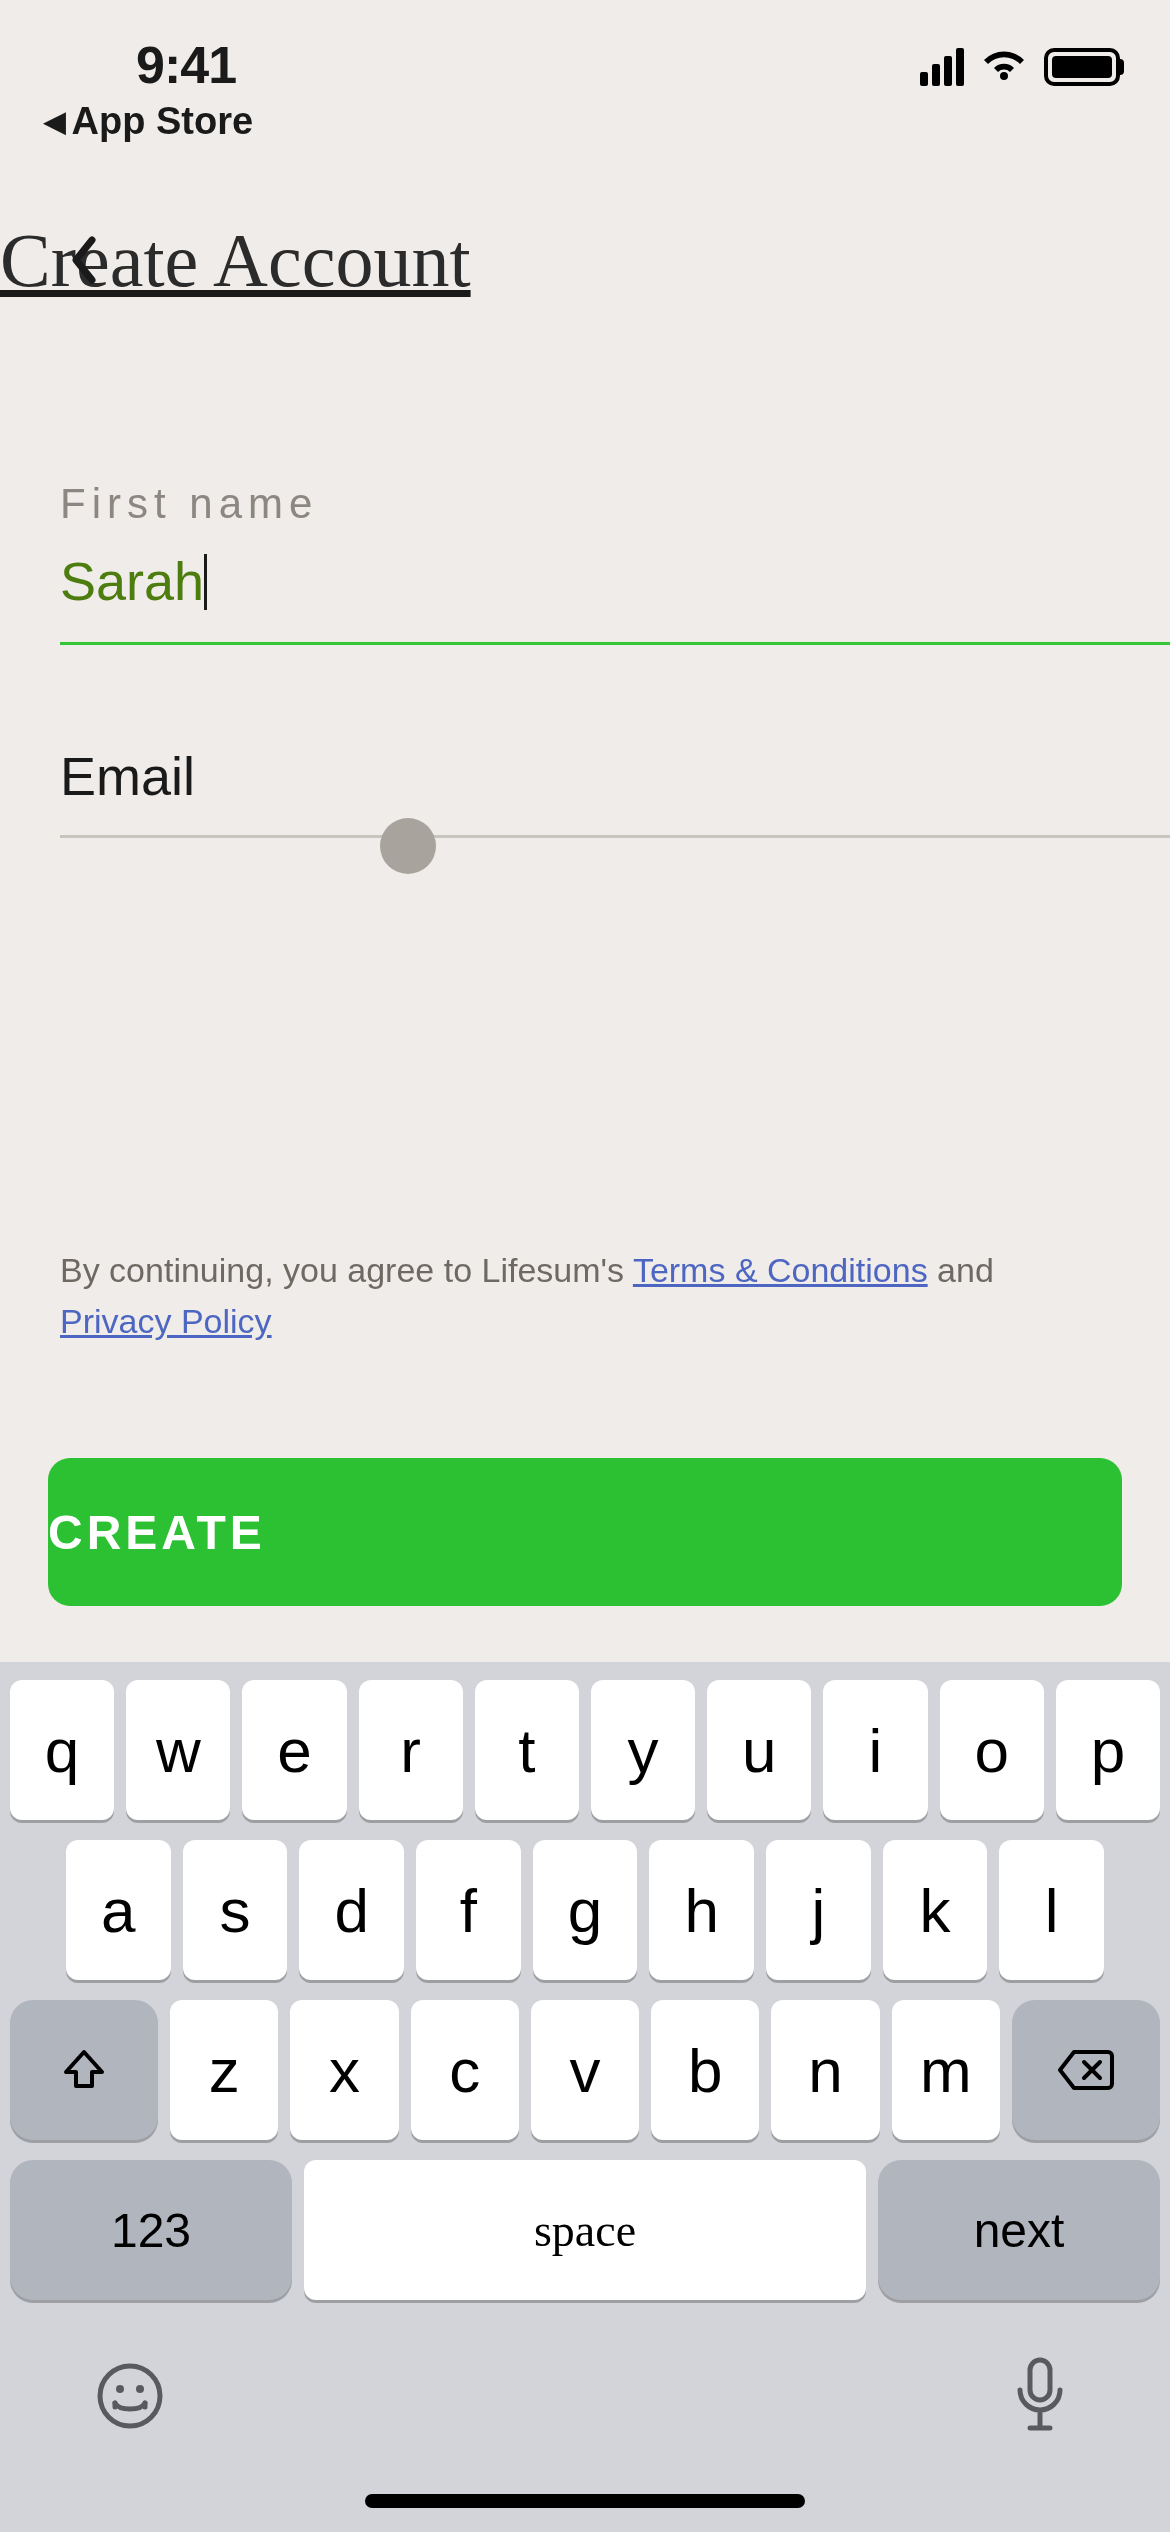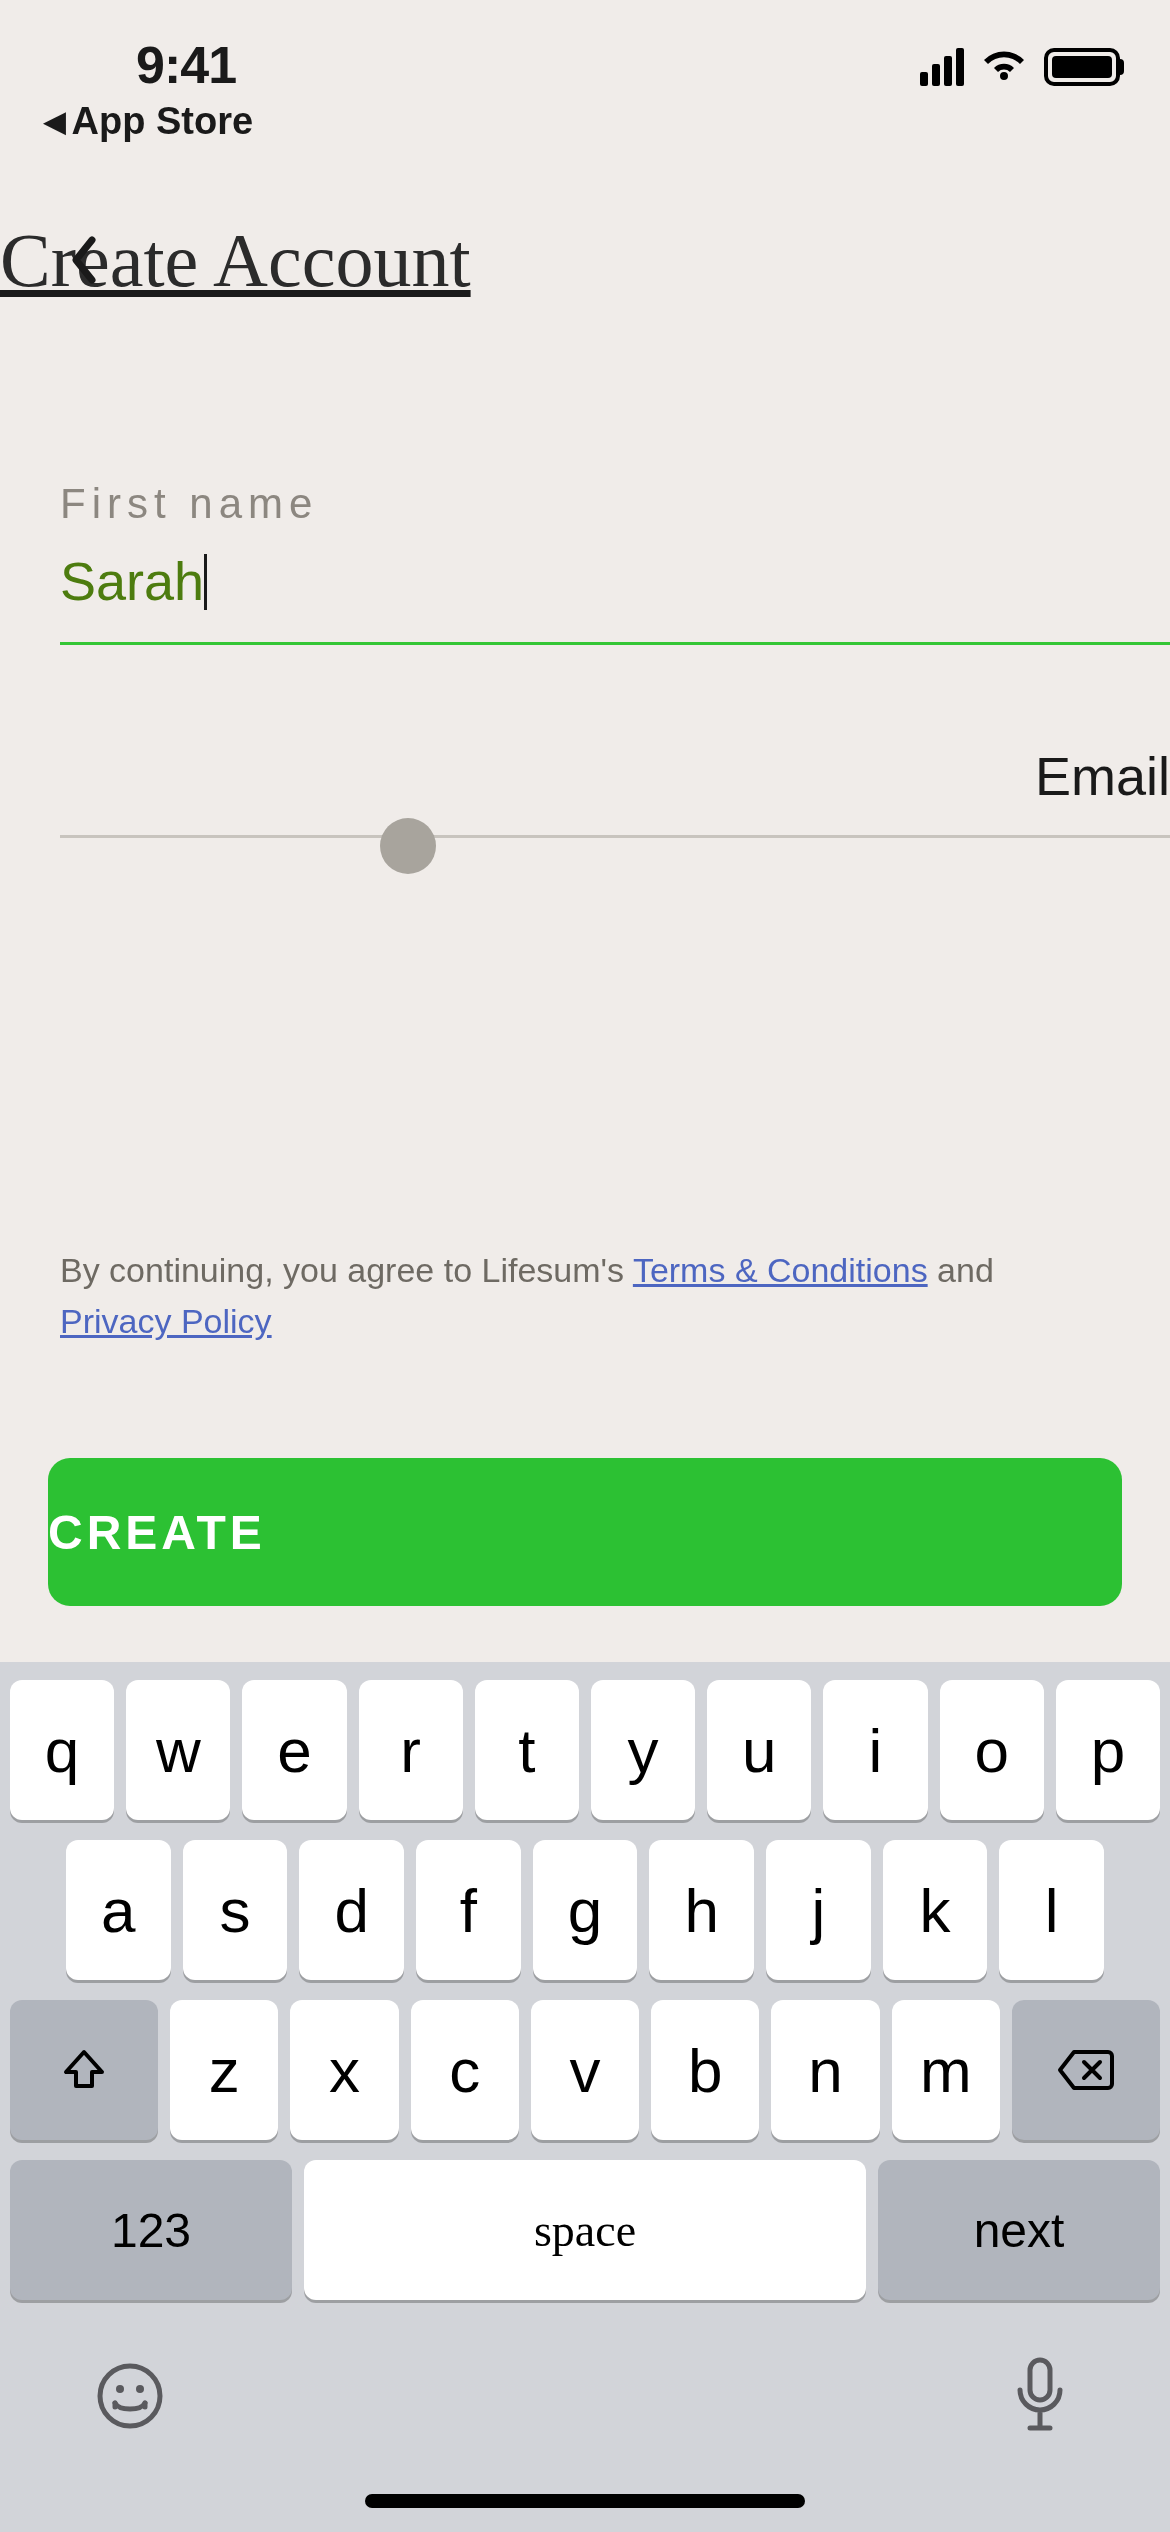--- a/index.html
+++ b/index.html
@@ -117,21 +117,20 @@
     border-bottom: 3px solid #3b82f6;
     position: relative;
   }
   .field.active .input { border-bottom-color: #34c635; }
   .field .placeholder {
     font-size: 54px;
     color: #1a1a1a;
     padding-bottom: 28px;
     border-bottom: 3px solid #c8c4be;
     min-height: 88px;
-    text-align: right;
   }
   .caret {
     display:inline-block;
     width:3px; height:56px;
     background:#1a1a1a;
     vertical-align: middle;
     margin-left: 0px;
     transform: translateY(-4px);
   }
   .helper {
@@ -190,21 +189,21 @@
     background:#fff;
     border-radius:12px;
     height:140px;
     display:flex; align-items:center; justify-content:center;
     font-size:62px;
     color:#000;
     box-shadow: 0 3px 0 rgba(0,0,0,0.25);
     min-width: 0;
   }
   .krow.row2 { padding: 0 56px; }
-  .key.special { background:#b1b5bd; }
+  .key.special { background:#b1b5bd;border-radius:23px; }
   .key.shift, .key.backspace { flex: 0 0 148px; }
   .key.num { flex:0 0 282px; font-size:48px; }
   .key.space { flex:1; font-size:46px;font-family:Liberation Serif, serif; }
   .key.next { flex:0 0 282px; font-size:48px; }
   .kbottom {
     display:flex; justify-content:space-between; align-items:center;
     padding: 36px 80px 0 80px;
   }
   .kbottom .kicon { width:80px; height:80px; display:flex; align-items:center; justify-content:center; }
   .home-indicator {

